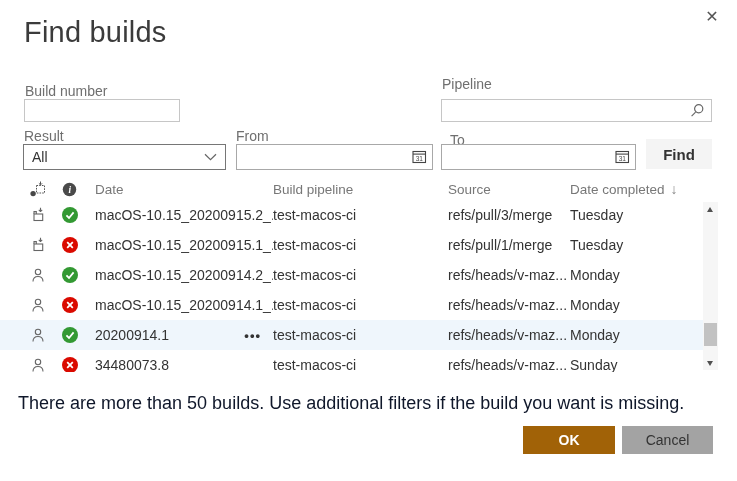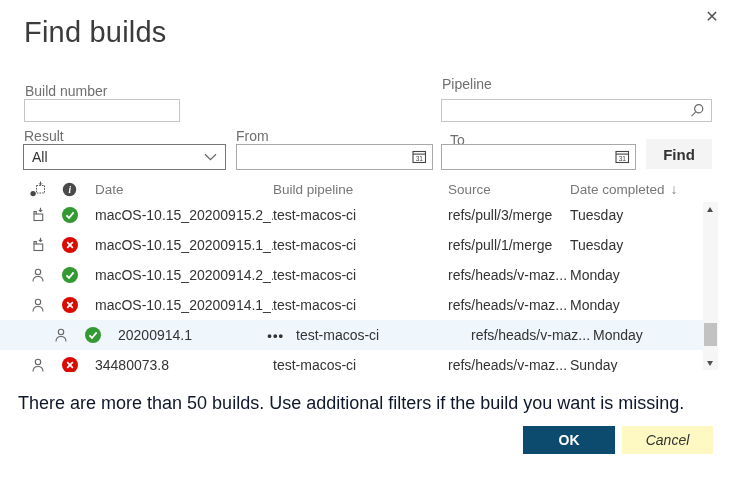--- a/index.html
+++ b/index.html
@@ -33,21 +33,21 @@
   .dw-from{left:236px;top:144px;width:197px;}
   .lbl-to{left:442px;top:132px;margin-left:8px;}
   .dw-to{left:441px;top:144px;width:195px;}
   .find-btn{position:absolute;left:646px;top:139px;width:66px;height:30px;background:#f4f4f4;border:none;
     font-family:"Liberation Sans",sans-serif;font-size:15px;font-weight:600;color:#333;cursor:pointer;}
   
   .thead{position:absolute;left:0;top:178px;width:703px;height:22px;display:flex;align-items:center;
     font-size:13.5px;color:#777;}
   .trows{position:absolute;left:0;top:200px;width:703px;height:172px;overflow:hidden;}
   .trow{width:703px;height:30px;display:flex;align-items:center;font-size:14px;color:#333;cursor:default;}
-  .trow.selected{background:#eff6fc;padding-left:23px;}
+  .trow.selected{background:#eff6fc;}
   .pad{width:30px;flex:none;}
   .c-reason{width:32px;flex:none;display:flex;align-items:center;}
   .c-status{width:33px;flex:none;display:flex;align-items:center;}
   .c-name{width:178px;flex:none;display:flex;align-items:center;white-space:nowrap;overflow:hidden;}
   .c-pipe{width:175px;flex:none;white-space:nowrap;overflow:hidden;}
   .c-src{width:122px;flex:none;white-space:nowrap;overflow:hidden;}
   .c-date{width:130px;flex:none;white-space:nowrap;}
   .more-btn{margin-left:auto;margin-right:10px;border:none;background:transparent;font-size:13px;
     font-weight:bold;color:#333;letter-spacing:1px;cursor:pointer;padding:0 2px;}
   .sort-arrow{color:#888;margin-left:6px;font-size:14px;}
@@ -56,24 +56,24 @@
   .scrollbar{position:absolute;left:703px;top:202px;width:15px;height:168px;background:#f6f6f6;}
   .sb-up,.sb-down{position:absolute;left:0;width:15px;height:15px;background:#f6f6f6;cursor:pointer;}
   .sb-up{top:0;} .sb-down{bottom:0;}
   .sb-up::after,.sb-down::after{content:"";position:absolute;left:4px;border-left:3.5px solid transparent;
     border-right:3.5px solid transparent;}
   .sb-up::after{top:5px;border-bottom:5px solid #505050;}
   .sb-down::after{top:6px;border-top:5px solid #505050;}
   .sb-thumb{position:absolute;left:1px;top:121px;width:13px;height:23px;background:#c2c2c2;cursor:pointer;}
   
   .footer-msg{position:absolute;left:18px;top:393px;width:700px;font-size:18px;color:#0f172a;}
-  .ok-btn{position:absolute;left:523px;top:426px;width:92px;height:28px;background:#0c4a6e;border:none;
+  .ok-btn{position:absolute;left:523px;top:426px;width:92px;height:28px;background:#a16207;border:none;
     color:#fff;font-family:"Liberation Sans",sans-serif;font-size:14px;font-weight:bold;cursor:pointer;}
-  .cancel-btn{position:absolute;left:622px;top:426px;width:91px;height:28px;background:#fef9c3;border:none;
-    color:#333;font-family:"Liberation Sans",sans-serif;font-size:14px;cursor:pointer;font-style:italic;}
+  .cancel-btn{position:absolute;left:622px;top:426px;width:91px;height:28px;background:#a3a3a3;border:none;
+    color:#333;font-family:"Liberation Sans",sans-serif;font-size:14px;cursor:pointer;}
   svg{display:block;}
 </style>
 </head>
 <body>
 
 <div class="dialog">
 
   <button class="close-btn">✕</button>
   <div class="title">Find builds</div>
 

